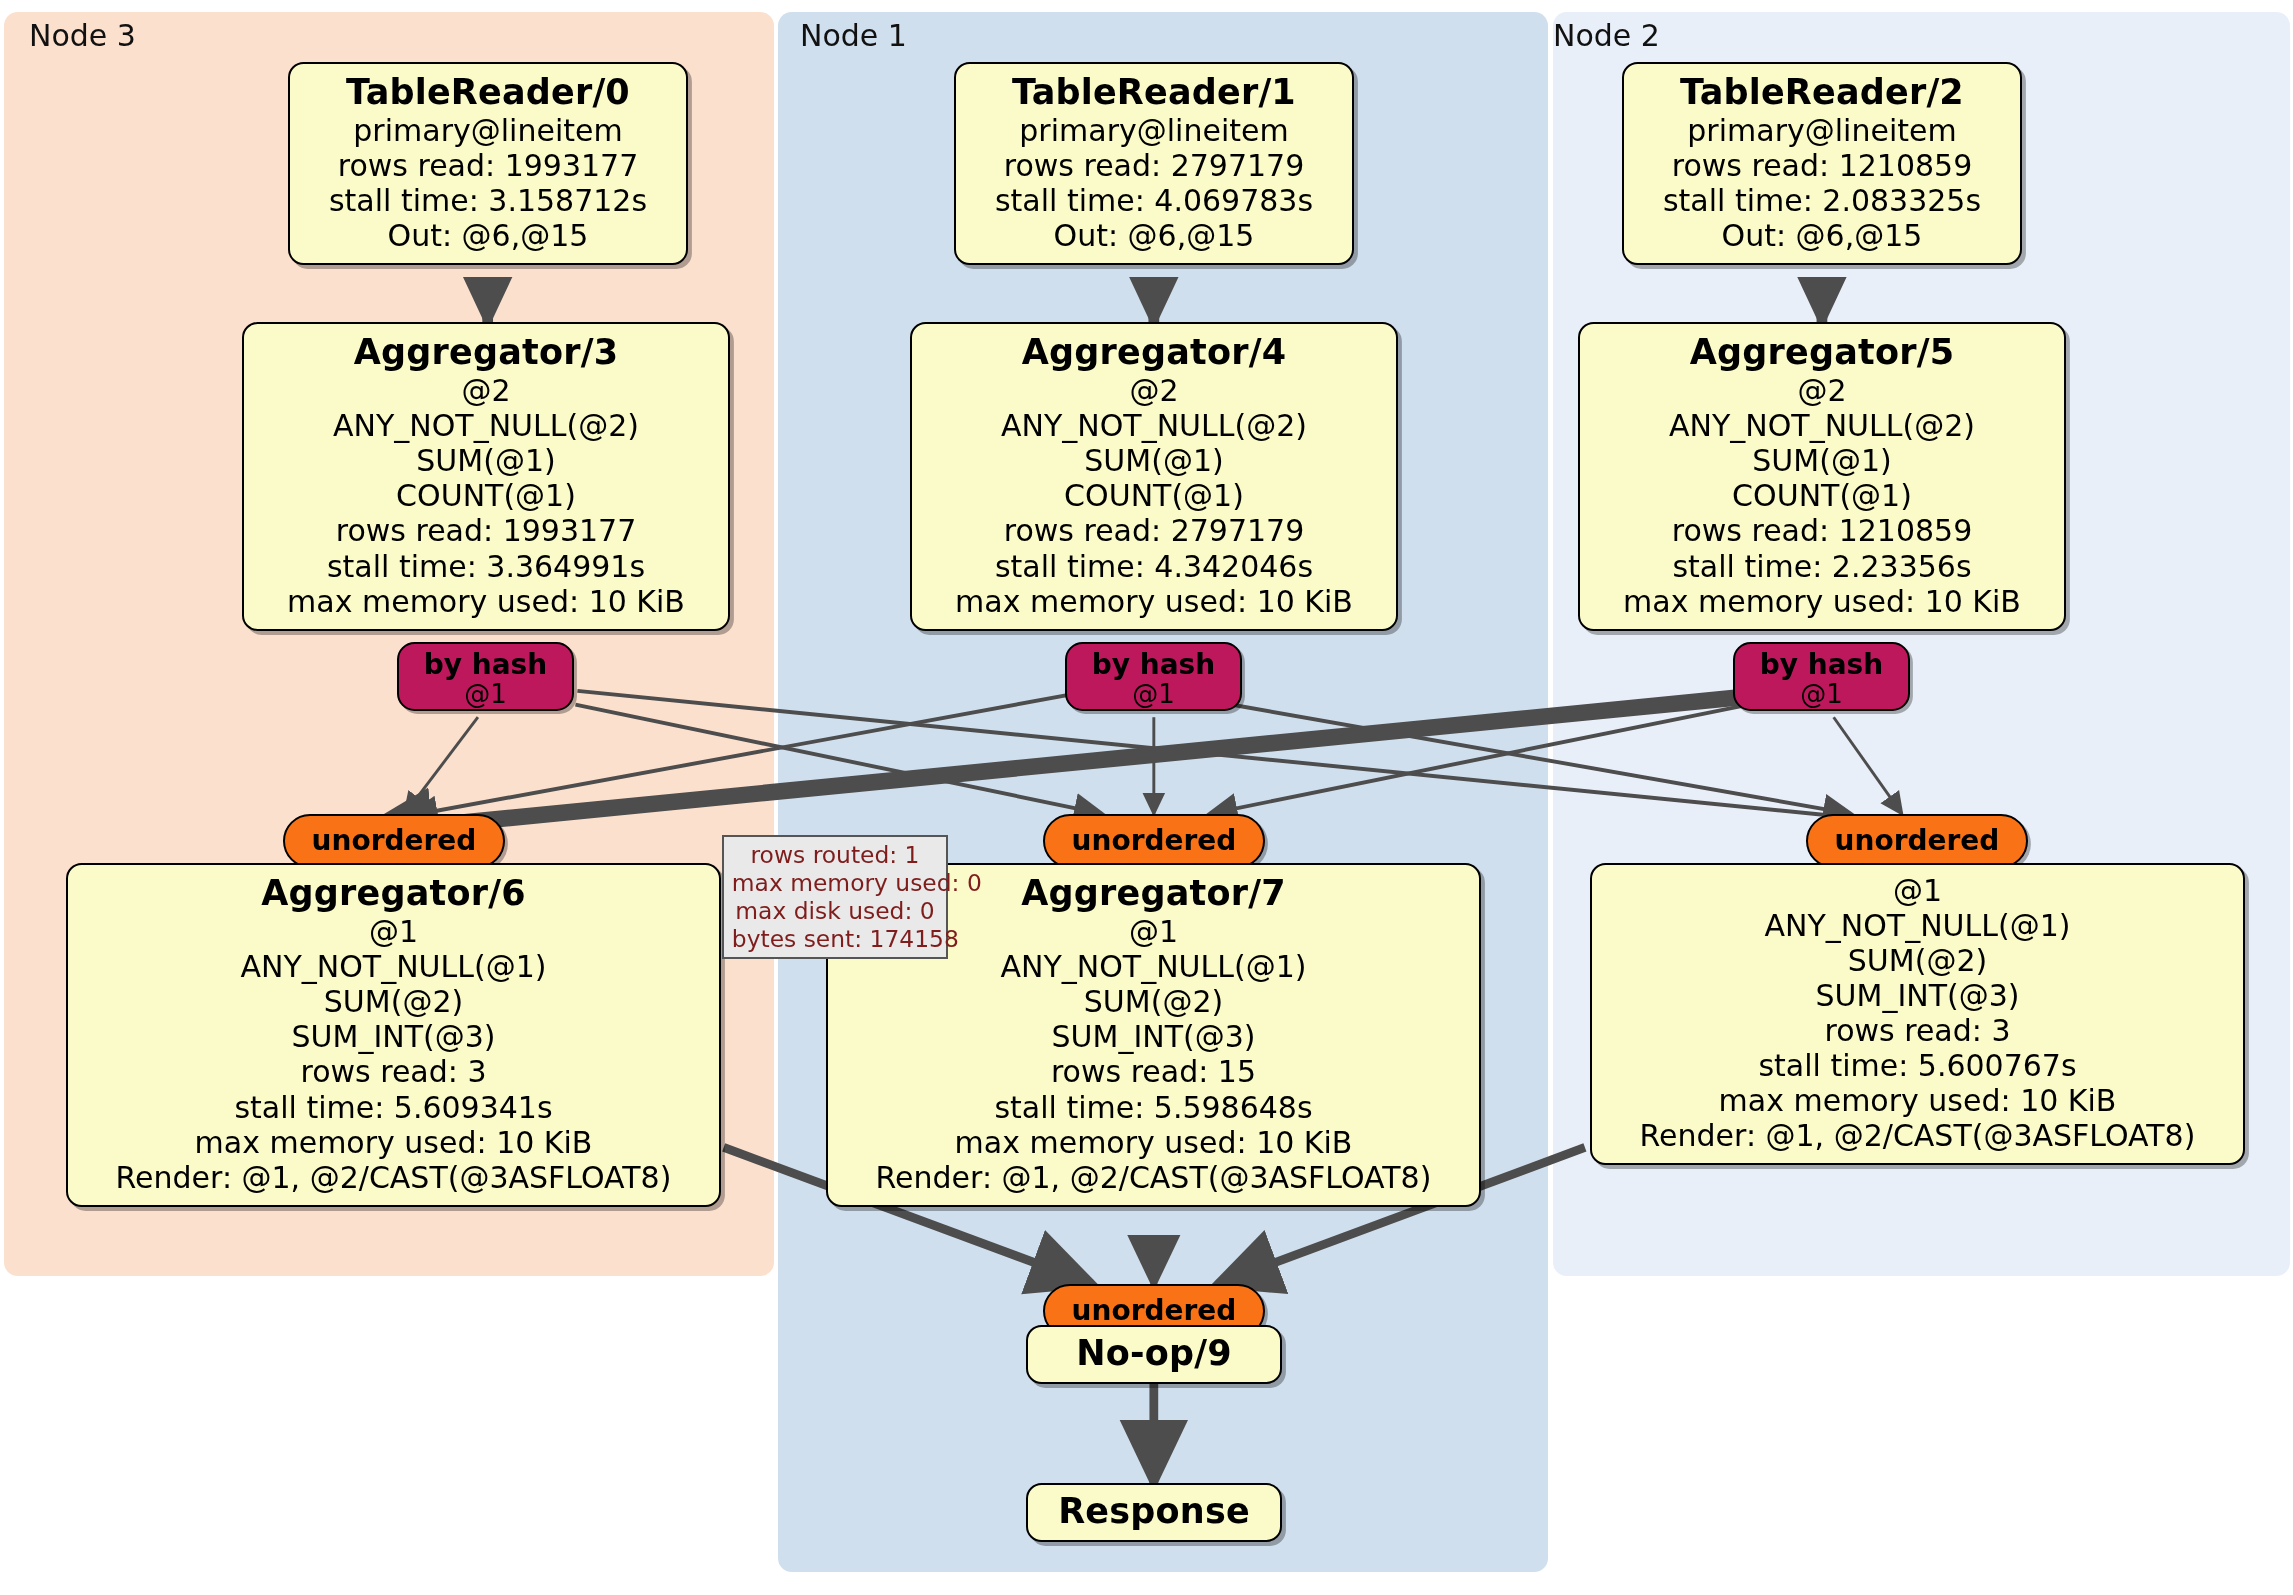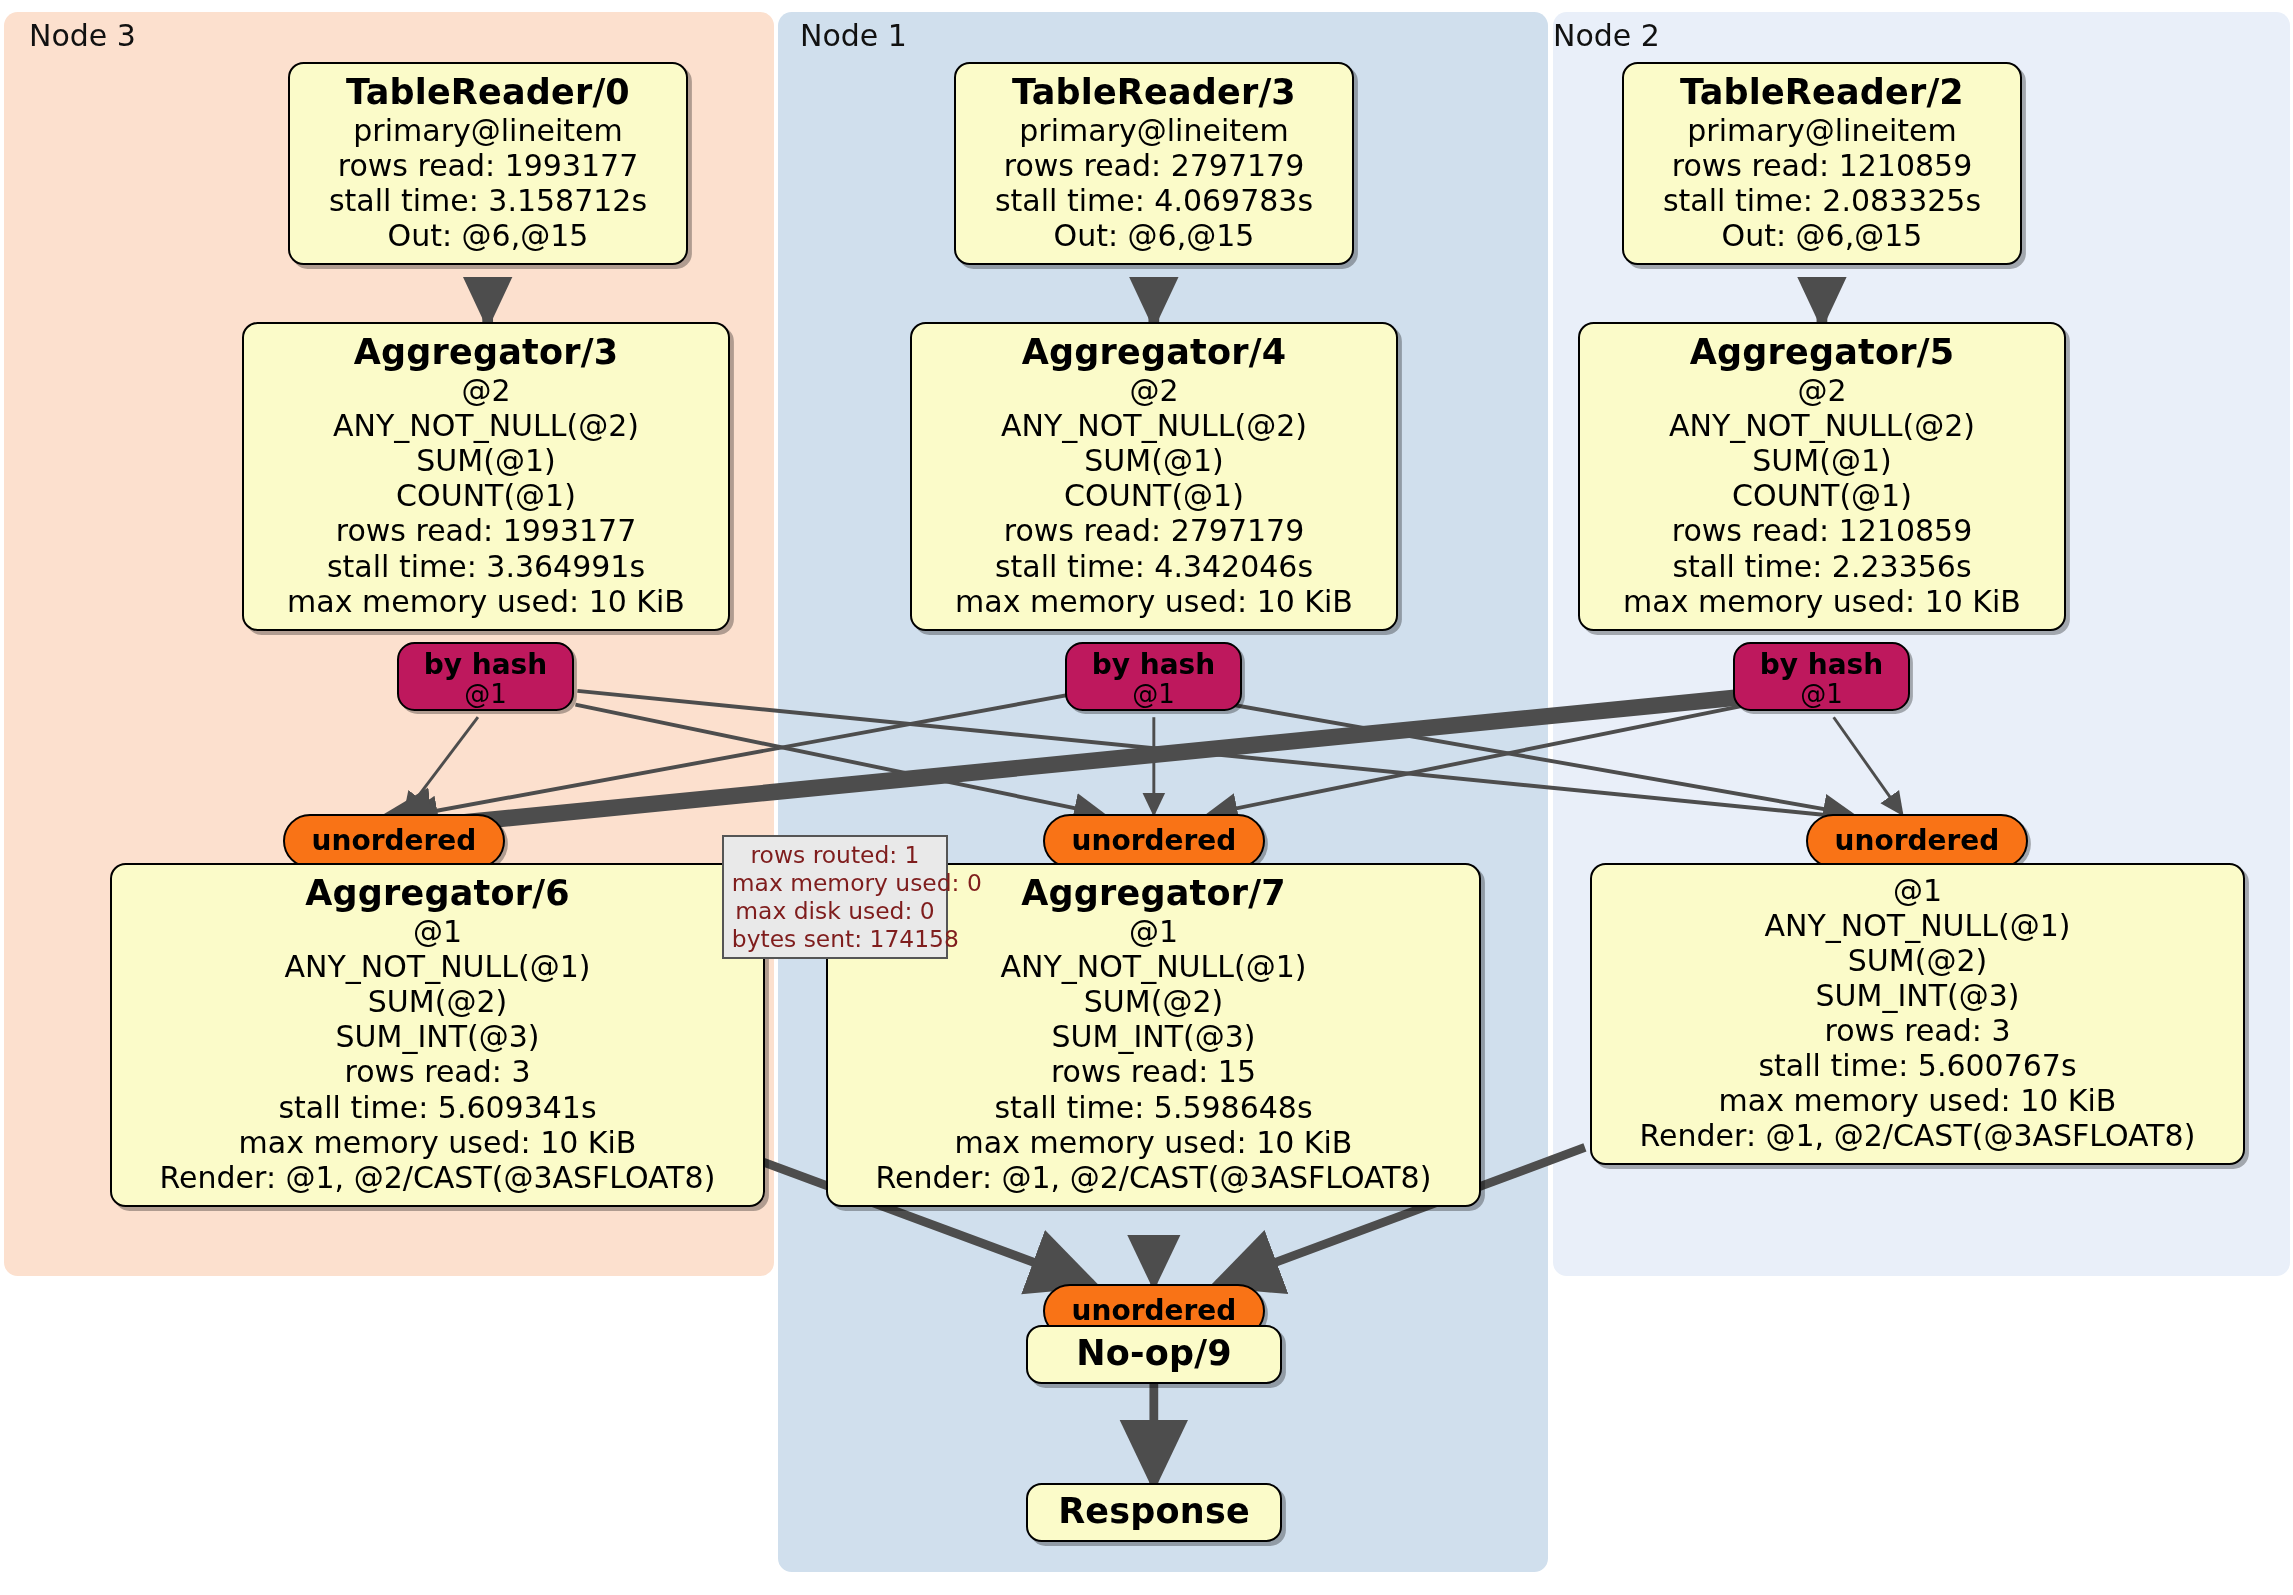--- a/index.html
+++ b/index.html
@@ -82,21 +82,21 @@
 
   <div class="opbox" style="left:288px;top:54px;width:400px;">
     <div class="title">TableReader/0</div>
     <div class="ln">primary@lineitem</div>
     <div class="ln">rows read: 1993177</div>
     <div class="ln">stall time: 3.158712s</div>
     <div class="ln">Out: @6,@15</div>
   </div>
 
   <div class="opbox" style="left:954px;top:54px;width:400px;">
-    <div class="title">TableReader/3</div>
+    <div class="title">TableReader/1</div>
     <div class="ln">primary@lineitem</div>
     <div class="ln">rows read: 2797179</div>
     <div class="ln">stall time: 4.069783s</div>
     <div class="ln">Out: @6,@15</div>
   </div>
 
   <div class="opbox" style="left:1622px;top:54px;width:400px;">
     <div class="title">TableReader/2</div>
     <div class="ln">primary@lineitem</div>
     <div class="ln">rows read: 1210859</div>
@@ -157,21 +157,21 @@
   </div>
 
   <div class="pill unord" style="left:1043px;top:806px;width:222px;padding-top:8.8px;height:54px;">
     <div class="pt">unordered</div>
   </div>
 
   <div class="pill unord" style="left:1806px;top:806px;width:222px;padding-top:8.8px;height:54px;">
     <div class="pt">unordered</div>
   </div>
 
-  <div class="opbox" style="left:66px;top:855px;width:655px;margin-left:44px;">
+  <div class="opbox" style="left:66px;top:855px;width:655px;">
     <div class="title">Aggregator/6</div>
     <div class="ln">@1</div>
     <div class="ln">ANY_NOT_NULL(@1)</div>
     <div class="ln">SUM(@2)</div>
     <div class="ln">SUM_INT(@3)</div>
     <div class="ln">rows read: 3</div>
     <div class="ln">stall time: 5.609341s</div>
     <div class="ln">max memory used: 10 KiB</div>
     <div class="ln">Render: @1, @2/CAST(@3ASFLOAT8)</div>
   </div>

